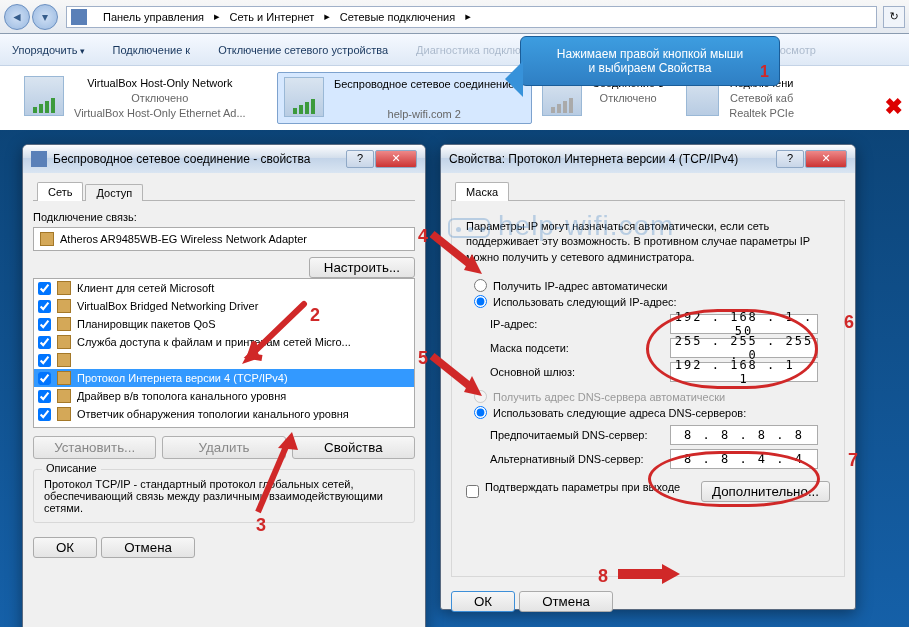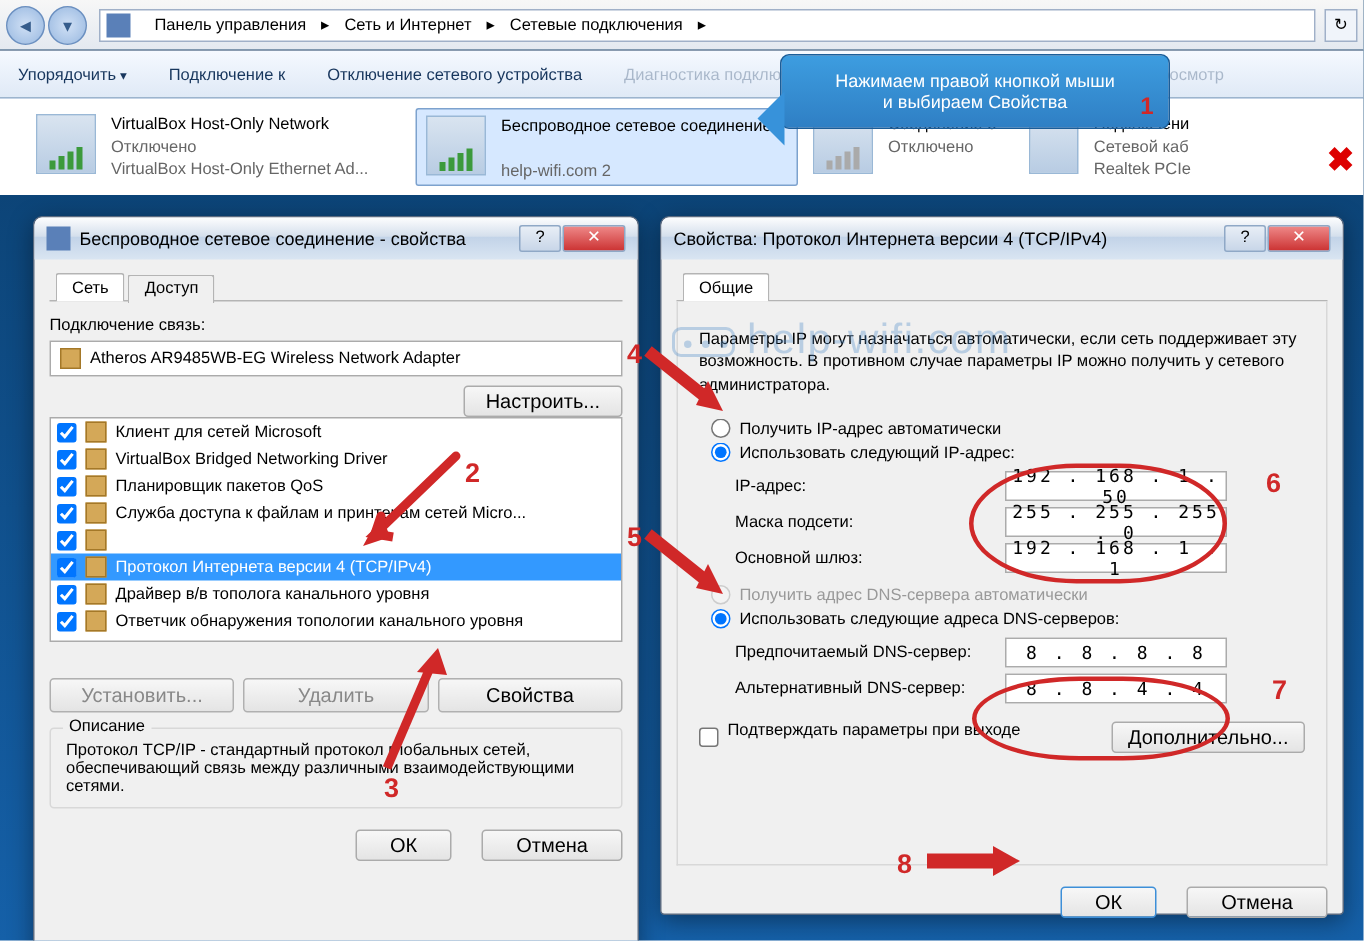--- a/index.html
+++ b/index.html
@@ -12,21 +12,21 @@
 .addr-icon { width: 16px; height: 16px; background: #5a80b8; margin-right: 6px; }
 .addr-field span { padding: 0 10px; }
 .refresh { width: 22px; height: 22px; border: 1px solid #a0b0c8; background: #f0f4fa; display:flex;align-items:center;justify-content:center;}
 
 
 .toolbar { height: 32px; background: linear-gradient(#f5f9ff, #dfe9f6); display: flex; align-items: center; padding: 0 12px; gap: 28px; color: #17365d; border-bottom: 1px solid #c4d3e6; }
 .toolbar span { cursor: pointer; }
 .toolbar .dd::after { content: " ▾"; font-size: 9px; }
 
 
-.connections { height: 64px; background: #fff; display: flex; padding: 6px 18px; gap: 4px; position: relative; }
+.connections { height: 64px; background: #fff; display: flex; padding: 6px 18px; gap: 4px; position: relative; text-align: center; }
 .conn { width: 255px; padding: 4px 6px; display: flex; gap: 10px; }
 .conn.sel { background: #d6e8ff; border: 1px solid #7da2ce; border-radius: 2px; }
 .conn-icon { width: 40px; height: 40px; background: linear-gradient(#d9e4f0,#b8cce3); border: 1px solid #9ab8d6; position: relative; }
 .conn-icon .bars { position:absolute; bottom:2px; left:8px; display:flex; gap:2px; align-items:flex-end;}
 .conn-icon .bars i { width:4px; background:#3c9a3c; display:block;}
 .conn-text div:first-child { color: #000; }
 .conn-text div { color: #666; line-height: 1.35; white-space: nowrap; overflow: hidden; text-overflow: ellipsis; max-width: 195px; }
 .red-x { position:absolute; right:6px; bottom:10px; color:#d00; font-size:22px; font-weight:bold;}
 
 
@@ -39,40 +39,40 @@
 .dialog { position: absolute; background: #f0f0f0; border: 1px solid #5a6a80; border-radius: 6px 6px 3px 3px; box-shadow: 0 4px 16px rgba(0,0,0,.4); }
 .titlebar { height: 28px; background: linear-gradient(#fdfdfe, #d4dfec 45%, #c2d3e8 46%, #d9e5f2); border-radius: 5px 5px 0 0; display:flex; align-items:center; padding:0 8px; font-size:12px; color:#000;}
 .titlebar .t-icon { width:16px; height:16px; background:#5a80b8; margin-right:6px;}
 .titlebar .wbtns { margin-left:auto; display:flex; gap:1px;}
 .titlebar .wbtn { width:28px; height:18px; background:linear-gradient(#e8eef6,#c8d6e8); border:1px solid #8fa8c6; border-radius:2px; text-align:center; font-size:11px; line-height:15px;}
 .titlebar .wbtn.x { background:linear-gradient(#e88,#c33); color:#fff; width:42px;}
 .dialog-body { padding: 8px 10px; }
 
 
 .dlg-left { top: 14px; left: 22px; width: 404px; height: 562px; }
-.tabs { display:flex; border-bottom:1px solid #b4b4b4; padding-left:4px;}
+.tabs { display:flex; border-bottom:1px solid #b4b4b4; padding-left:4px;align-items:center;}
 .tab { padding:3px 10px; border:1px solid #b4b4b4; border-bottom:none; background:#fff; margin-right:2px; border-radius:2px 2px 0 0; position:relative; top:1px;}
 .tab.inactive { background:#f0f0f0; top:2px; padding:2px 10px;}
 .group-label { margin:10px 0 4px; }
 .adapter-box { background:#fff; border:1px solid #ababab; padding:4px 6px; display:flex; align-items:center; gap:6px; height:24px;}
 .cfg-btn { float:right; margin-top:6px; padding:2px 14px; border:1px solid #ababab; background:linear-gradient(#f7f7f7,#e4e4e4); border-radius:3px;}
 .components { clear:both; margin-top:6px; height:150px; background:#fff; border:1px solid #ababab; overflow:hidden;}
 .comp-row { display:flex; align-items:center; gap:6px; padding:1px 4px; height:18px;}
 .comp-row input { margin:0;}
 .comp-row.sel { background:#3399ff; color:#fff;}
 .mini-icon { width:14px; height:14px; background:#d4a858; border:1px solid #a47828;}
 .btn-row { display:flex; gap:6px; margin-top:8px;}
-.btn-row button { flex:1; padding:3px 0; border:1px solid #b0b0b0; background:linear-gradient(#f7f7f7,#e4e4e4); border-radius:3px; color:#888;margin-top:16px;}
+.btn-row button { flex:1; padding:3px 0; border:1px solid #b0b0b0; background:linear-gradient(#f7f7f7,#e4e4e4); border-radius:3px; color:#888;}
 .desc-group { border:1px solid #d8d8d8; border-radius:3px; padding:8px 10px; margin-top:10px; position:relative;}
 .desc-group legend { position:absolute; top:-8px; left:8px; background:#f0f0f0; padding:0 4px;}
-.ok-row { display:flex; justify-content:flex-end; gap:20px; margin-top:14px;}
+.ok-row { display:flex; gap:4px; margin-top:14px;}
 .ok-row button { padding:2px 22px; border:1px solid #ababab; background:linear-gradient(#f7f7f7,#e4e4e4); border-radius:3px;}
 
 
-.dlg-right { top:14px; left:440px; width:456px; height:466px;}
+.dlg-right { top:14px; left:440px; width:416px; height:466px;}
 .para { color:#000; line-height:1.4; margin:8px 0 14px;}
 .radio-row { display:flex; align-items:center; gap:6px; margin:3px 0 3px 8px;}
 .radio-row input { margin:0;}
 .radio-row.disabled { color:#999;}
 .field-grid { margin:6px 0 8px 24px;}
 .field-row { display:flex; align-items:center; margin:4px 0;}
 .field-row label { width:180px;}
 .ipbox { width:148px; height:20px; border:1px solid #ababab; background:#fff; text-align:center; font-family:monospace; font-size:12px; letter-spacing:2px; display:flex; align-items:center; justify-content:center;}
 .oval { border:3px solid #d02828; border-radius:50%/60%; padding:4px 8px; position:absolute;}
 .arrow { position:absolute; z-index:15;}
@@ -254,21 +254,21 @@
   <div class="dialog dlg-right">
     <div class="titlebar">
       <span>Свойства: Протокол Интернета версии 4 (TCP/IPv4)</span>
       <div class="wbtns">
         <div class="wbtn">?</div>
         <div class="wbtn x">✕</div>
       </div>
     </div>
     <div class="dialog-body">
       <div class="tabs">
-        <div class="tab">Общие</div>
+        <div class="tab">Маска</div>
       </div>
       <div style="border:1px solid #d8d8d8; border-top:none; padding:10px 14px 14px; background:#f0f0f0; position:relative; height:376px;">
         <p class="para">Параметры IP могут назначаться автоматически, если сеть поддерживает эту возможность. В противном случае параметры IP можно получить у сетевого администратора.</p>
         <div class="radio-row">
             <input type="radio" name="ipmode" style="">
             <span>Получить IP-адрес автоматически</span>
           </div>
         <div class="radio-row">
             <input type="radio" name="ipmode" checked="" style="">
             <span>Использовать следующий IP-адрес:</span>

